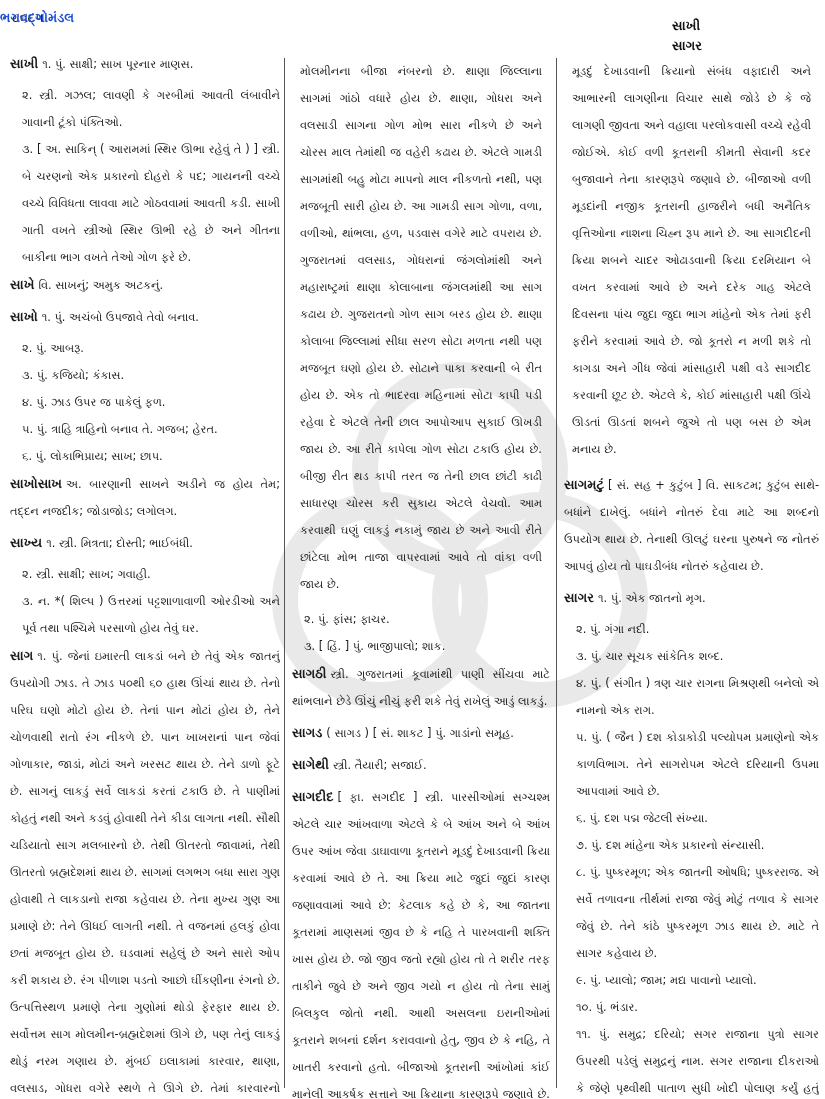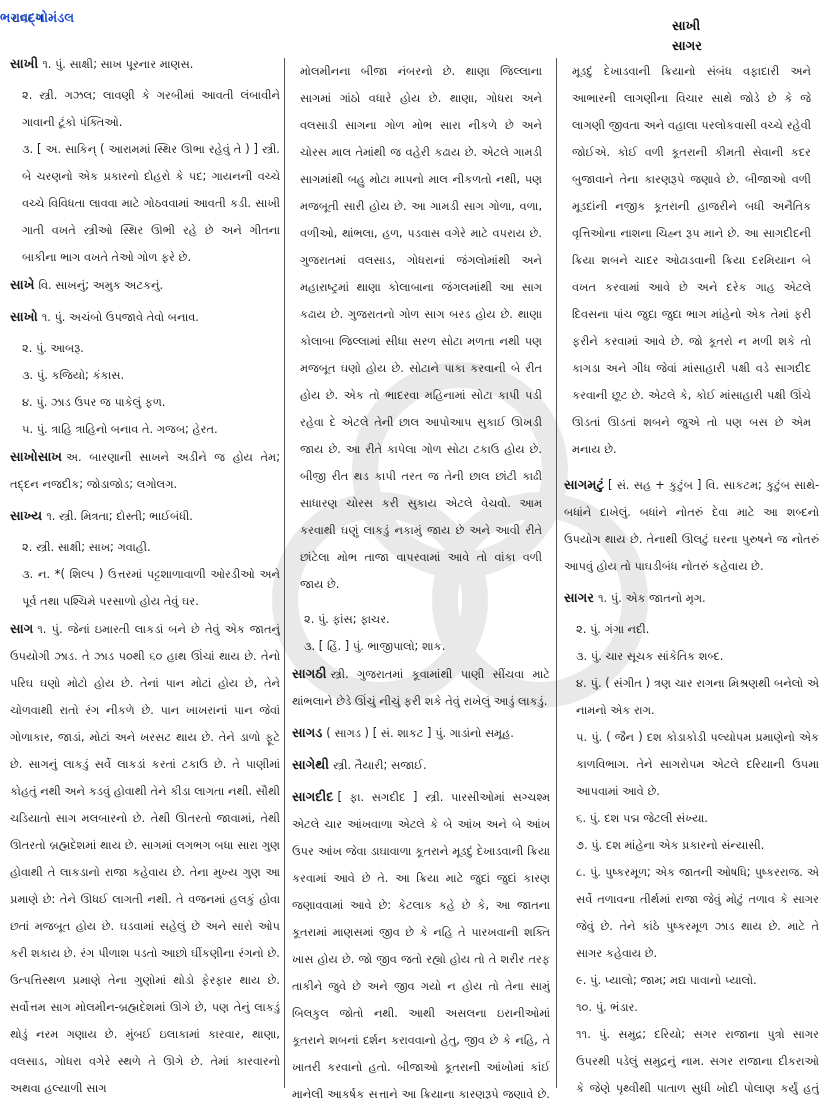--- a/index.html
+++ b/index.html
@@ -73,20 +73,21 @@
   <div class="col col-1">
       <p class="entry"><span class="hw">સાખી</span><span class="body">૧. પું. સાક્ષી; સાખ પૂરનાર માણસ.</span></p>
       <p class="sense">૨. સ્ત્રી. ગઝલ; લાવણી કે ગરબીમાં આવતી લંબાવીને ગાવાની ટૂંકો પંક્તિઓ.</p>
       <p class="sense">૩. [ અ. સાકિન્ ( આરામમાં સ્થિર ઊભા રહેવું તે ) ] સ્ત્રી. બે ચરણનો એક પ્રકારનો દોહરો કે પદ; ગાયનની વચ્ચે વચ્ચે વિવિધતા લાવવા માટે ગોઠવવામાં આવતી કડી. સાખી ગાતી વખતે સ્ત્રીઓ સ્થિર ઊભી રહે છે અને ગીતના બાકીના ભાગ વખતે તેઓ ગોળ ફરે છે.</p>
       <p class="entry"><span class="hw">સાખે</span><span class="body">વિ. સાખનું; અમુક અટકનું.</span></p>
       <p class="entry"><span class="hw">સાખો</span><span class="body">૧. પું. અચંબો ઉપજાવે તેવો બનાવ.</span></p>
       <p class="sense">૨. પું. આબરૂ.</p>
       <p class="sense">૩. પું. કજિયો; કંકાસ.</p>
       <p class="sense">૪. પું. ઝાડ ઉપર જ પાકેલું ફળ.</p>
       <p class="sense">૫. પું. ત્રાહિ ત્રાહિનો બનાવ તે. ગજબ; હેરત.</p>
+      <p class="sense">૬. પું. લોકાભિપ્રાય; સાખ; છાપ.</p>
       <p class="entry"><span class="hw">સાખોસાખ</span><span class="body">અ. બારણાની સાખને અડીને જ હોય તેમ; તદ્દન નજદીક; જોડાજોડ; લગોલગ.</span></p>
       <p class="entry"><span class="hw">સાખ્ય</span><span class="body">૧. સ્ત્રી. મિત્રતા; દોસ્તી; ભાઈબંધી.</span></p>
       <p class="sense">૨. સ્ત્રી. સાક્ષી; સાખ; ગવાહી.</p>
       <p class="sense">૩. ન. *( શિલ્પ ) ઉત્તરમાં પટ્ટશાળાવાળી ઓરડીઓ અને પૂર્વ તથા પશ્ચિમે પરસાળો હોય તેવું ઘર.</p>
       <p class="entry"><span class="hw">સાગ</span><span class="body">૧. પું. જેનાં ઇમારતી લાકડાં બને છે તેવું એક જાતનું ઉપયોગી ઝાડ. તે ઝાડ ૫૦થી ૬૦ હાથ ઊંચાં થાય છે. તેનો પરિઘ ઘણો મોટો હોય છે. તેનાં પાન મોટાં હોય છે, તેને ચોળવાથી રાતો રંગ નીકળે છે. પાન ખાખરાનાં પાન જેવાં ગોળાકાર, જાડાં, મોટાં અને ખરસટ થાય છે. તેને ડાળો ફૂટે છે. સાગનું લાકડું સર્વે લાકડાં કરતાં ટકાઉ છે. તે પાણીમાં કોહતું નથી અને કડવું હોવાથી તેને કીડા લાગતા નથી. સૌથી ચડિયાતો સાગ મલબારનો છે. તેથી ઊતરતો જાવામાં, તેથી ઊતરતો બ્રહ્મદેશમાં થાય છે. સાગમાં લગભગ બધા સારા ગુણ હોવાથી તે લાકડાનો રાજા કહેવાય છે. તેના મુખ્ય ગુણ આ પ્રમાણે છે: તેને ઊધઈ લાગતી નથી. તે વજનમાં હલકું હોવા છતાં મજબૂત હોય છે. ઘડવામાં સહેલું છે અને સારો ઓપ કરી શકાય છે. રંગ પીળાશ પડતો આછો ઘીંકણીના રંગનો છે. ઉત્પત્તિસ્થળ પ્રમાણે તેના ગુણોમાં થોડો ફેરફાર થાય છે. સર્વોત્તમ સાગ મોલમીન-બ્રહ્મદેશમાં ઊગે છે, પણ તેનું લાકડું થોડું નરમ ગણાય છે. મુંબઈ ઇલાકામાં કારવાર, થાણા, વલસાડ, ગોધરા વગેરે સ્થળે તે ઊગે છે. તેમાં કારવારનો અથવા હલ્યાળી સાગ</span></p>
     </div>
   <div class="col col-2">
       <p class="cont">મોલમીનના બીજા નંબરનો છે. થાણા જિલ્લાના સાગમાં ગાંઠો વધારે હોય છે. થાણા, ગોધરા અને વલસાડી સાગના ગોળ મોભ સારા નીકળે છે અને ચોરસ માલ તેમાંથી જ વહેરી કઢાય છે. એટલે ગામડી સાગમાંથી બહુ મોટા માપનો માલ નીકળતો નથી, પણ મજબૂતી સારી હોય છે. આ ગામડી સાગ ગોળા, વળા, વળીઓ, થાંભલા, હળ, પડવાસ વગેરે માટે વપરાય છે. ગુજરાતમાં વલસાડ, ગોધરાનાં જંગલોમાંથી અને મહારાષ્ટ્રમાં થાણા કોલાબાના જંગલમાંથી આ સાગ કઢાય છે. ગુજરાતનો ગોળ સાગ બરડ હોય છે. થાણા કોલાબા જિલ્લામાં સીધા સરળ સોટા મળતા નથી પણ મજબૂત ઘણો હોય છે. સોટાને પાકા કરવાની બે રીત હોય છે. એક તો ભાદરવા મહિનામાં સોટા કાપી પડી રહેવા દે એટલે તેની છાલ આપોઆપ સુકાઈ ઊખડી જાય છે. આ રીતે કાપેલા ગોળ સોટા ટકાઉ હોય છે. બીજી રીત થડ કાપી તરત જ તેની છાલ છાંટી કાઢી સાધારણ ચોરસ કરી સુકાય એટલે વેચવો. આમ કરવાથી ઘણું લાકડું નકામું જાય છે અને આવી રીતે છાંટેલા મોભ તાજા વાપરવામાં આવે તો વાંકા વળી જાય છે.</p>
       <p class="sense">૨. પું. ફાંસ; ફાચર.</p>
       <p class="sense">૩. [ હિં. ] પું. ભાજીપાલો; શાક.</p>

